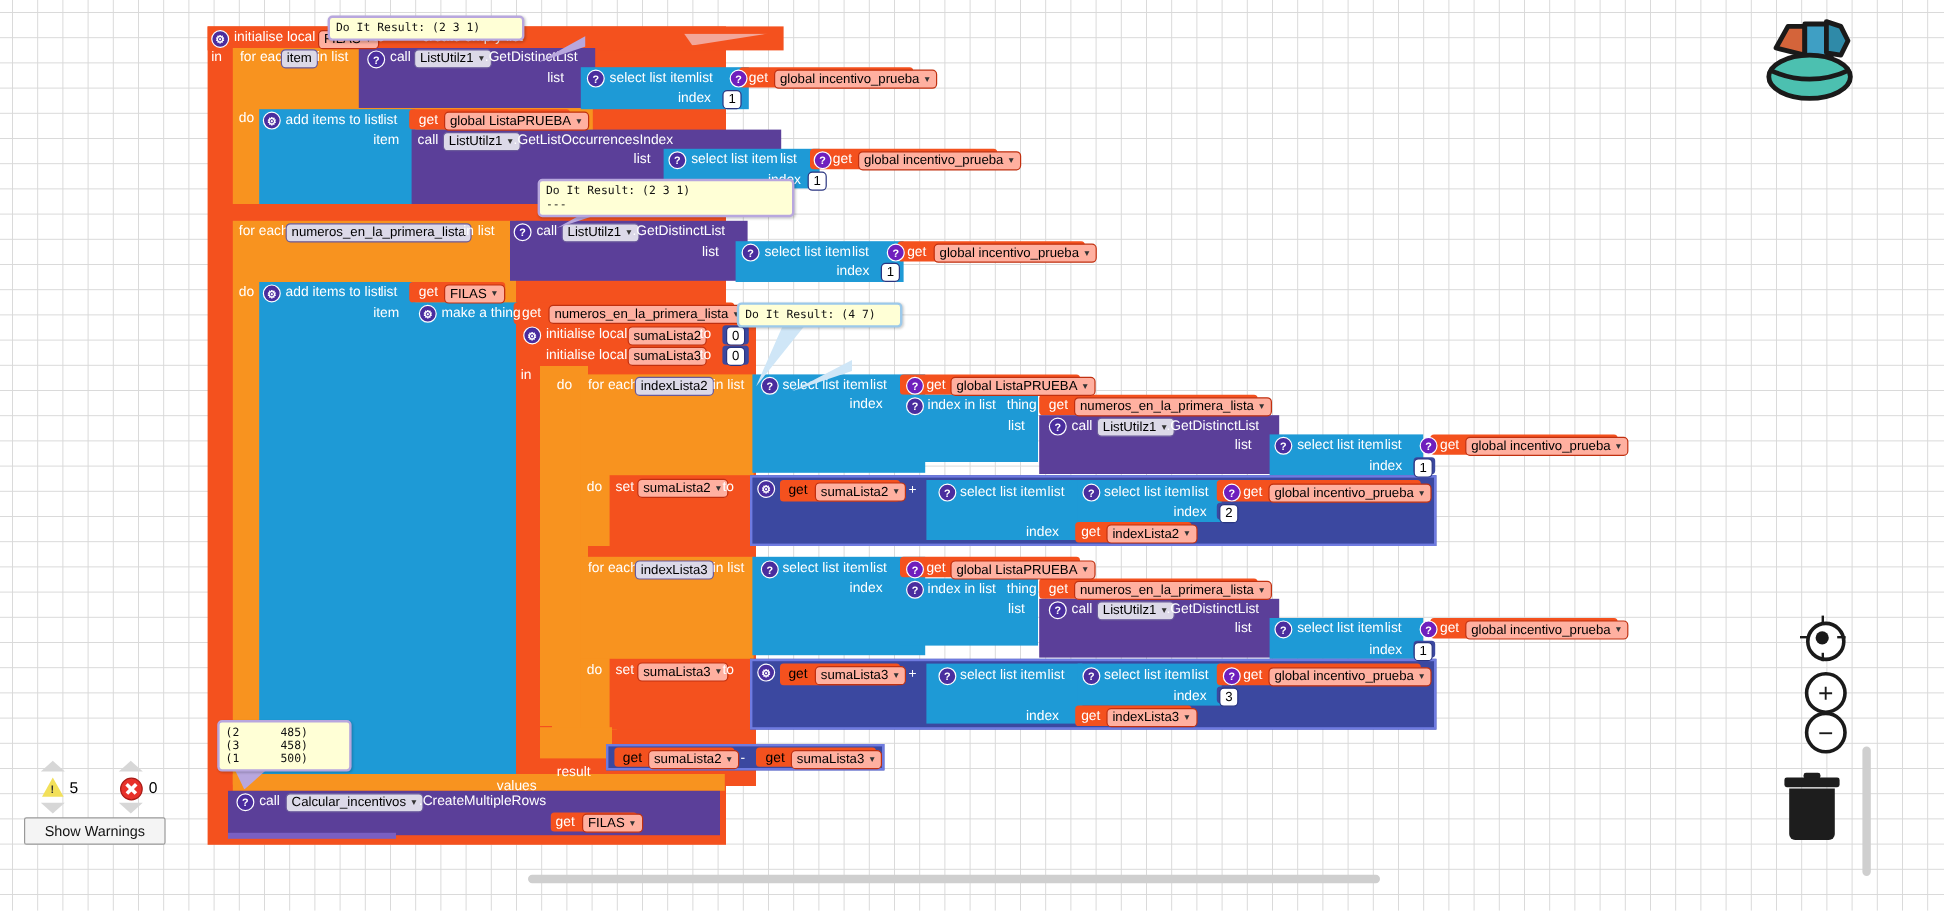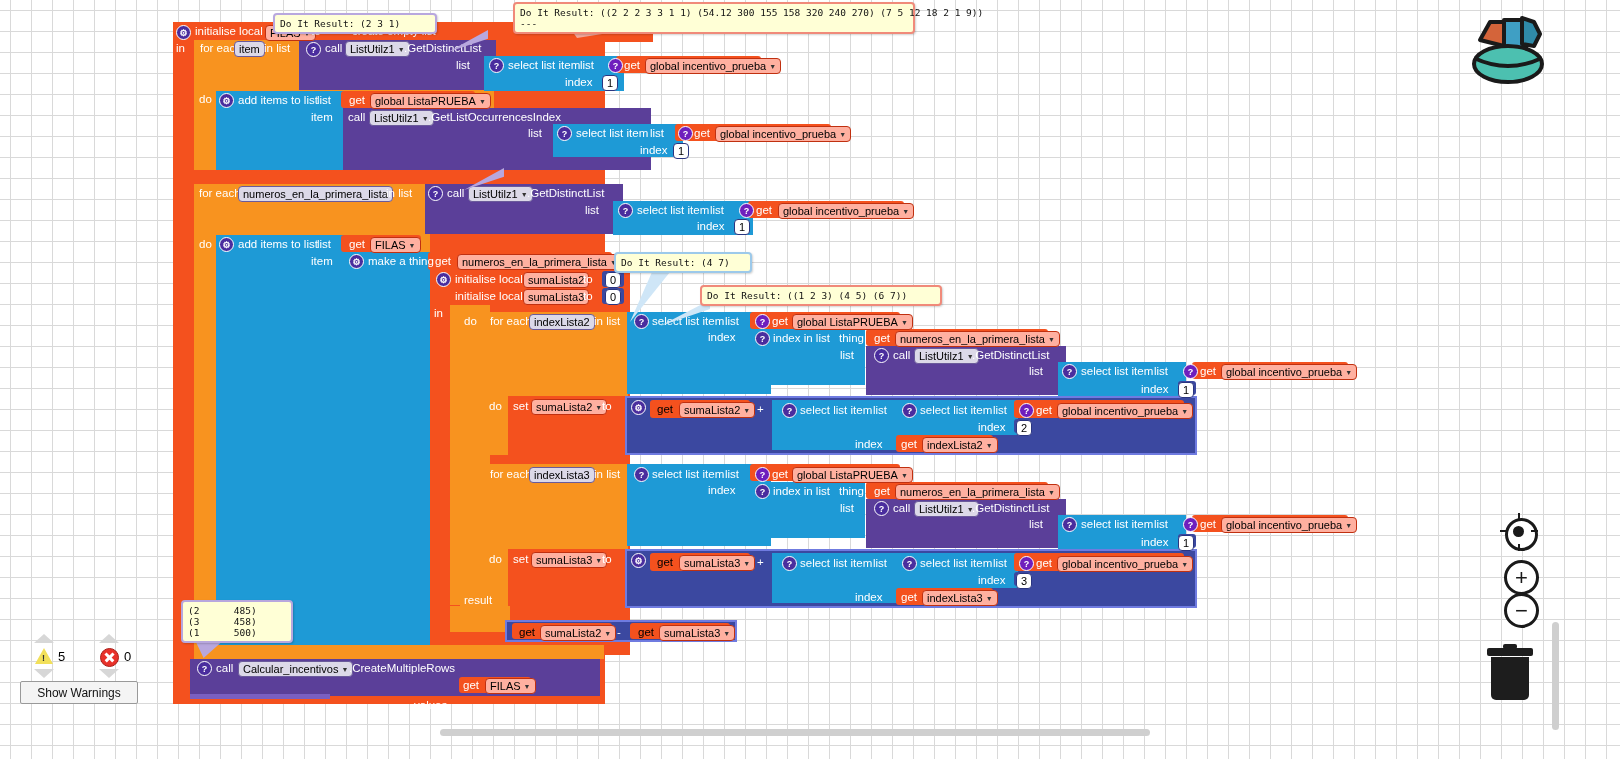--- a/index.html
+++ b/index.html
@@ -475,61 +475,60 @@
     </div>
   <span class="lbl" style="left:978px;top:574px;">index</span>
   <div class="field num" style="left:1016px;top:573px;">3</div>
   <span class="lbl" style="left:855px;top:591px;">index</span>
   <span class="lbl" style="left:901px;top:591px;">get</span>
   <div class="field red" style="left:922px;top:590px;">
       <span>indexLista3</span>
       <span class="caret">▼</span>
     </div>
 
-  <span class="lbl" style="left:464px;top:594px;">result</span>
+  <span class="lbl" style="left:464px;top:638px;">result</span>
   <span class="lbl dark" style="left:519px;top:626px;">get</span>
   <div class="field red" style="left:540px;top:625px;">
       <span>sumaLista2</span>
       <span class="caret">▼</span>
     </div>
   <span class="lbl" style="left:617px;top:626px;">-</span>
   <span class="lbl dark" style="left:638px;top:626px;">get</span>
   <div class="field red" style="left:659px;top:625px;">
       <span>sumaLista3</span>
       <span class="caret">▼</span>
     </div>
 
   <div class="qmark" style="left:197px;top:661px;">?</div>
   <span class="lbl" style="left:216px;top:662px;">call</span>
   <div class="field grey" style="left:238px;top:661px;">
       <span>Calcular_incentivos</span>
       <span class="caret">▼</span>
     </div>
   <span class="lbl" style="left:349px;top:662px;">.CreateMultipleRows</span>
-  <span class="lbl" style="left:414px;top:699px;">values</span>
+  <span class="lbl" style="left:414px;top:649px;">values</span>
   <span class="lbl" style="left:463px;top:679px;">get</span>
   <div class="field red" style="left:485px;top:678px;">
       <span>FILAS</span>
       <span class="caret">▼</span>
     </div>
 
   <div class="tail" style="left:570px;top:28px;width:70px;height:10px;clip-path:polygon(0 0,100% 0,10% 100%);"></div>
-  <div class="balloon" style="left:513px;top:2px;width:388px;"><span>Do It Result: ((2 2 2 3 3 1 1) (54.12 300 155 158 320 240 270) (7 5 12 18 2 1 9))</span>
-<span>---</span></div>
 
   <div class="tail" style="left:448px;top:30px;width:40px;height:22px;background:#b8a7de;clip-path:polygon(100% 0,100% 40%,0 100%);"></div>
   <div class="balloon v" style="left:273px;top:13px;width:150px;"><span>Do It Result: (2 3 1)</span></div>
 
   <div class="tail" style="left:464px;top:168px;width:40px;height:22px;background:#b8a7de;clip-path:polygon(100% 0,100% 40%,0 100%);"></div>
+  <div class="balloon v" style="left:448px;top:149px;width:200px;"><span>Do It Result: (2 3 1)</span>
+<span>---</span></div>
 
   <div class="tail" style="left:630px;top:272px;width:40px;height:50px;background:#cfe6f7;clip-path:polygon(100% 0,55% 0,0 100%);"></div>
   <div class="balloon" style="left:614px;top:252px;width:124px;border-color:#9cc9ea;"><span>Do It Result: (4 7)</span></div>
 
   <div class="tail" style="left:660px;top:300px;width:50px;height:26px;background:#cfe6f7;clip-path:polygon(100% 0,100% 35%,0 100%);"></div>
-  <div class="balloon" style="left:700px;top:285px;width:228px;border-color:#f08a7a;"><span>Do It Result: ((1 2 3) (4 5) (6 7))</span></div>
 
   <div class="tail" style="left:194px;top:638px;width:32px;height:20px;background:#b8a7de;clip-path:polygon(0 0,100% 0,30% 100%);"></div>
   <div class="balloon v" style="left:181px;top:600px;width:98px;"><span>(2      485)
 (3      458)
 (1      500)</span></div>
 
   <div id="warnbar">
     <div class="arrowbtn arrow-up" style="left:14px;top:4px;"></div>
     <div class="tri-warn" style="left:15px;top:18px;"></div>
     <span class="cnt" style="left:38px;top:19px;">5</span>

